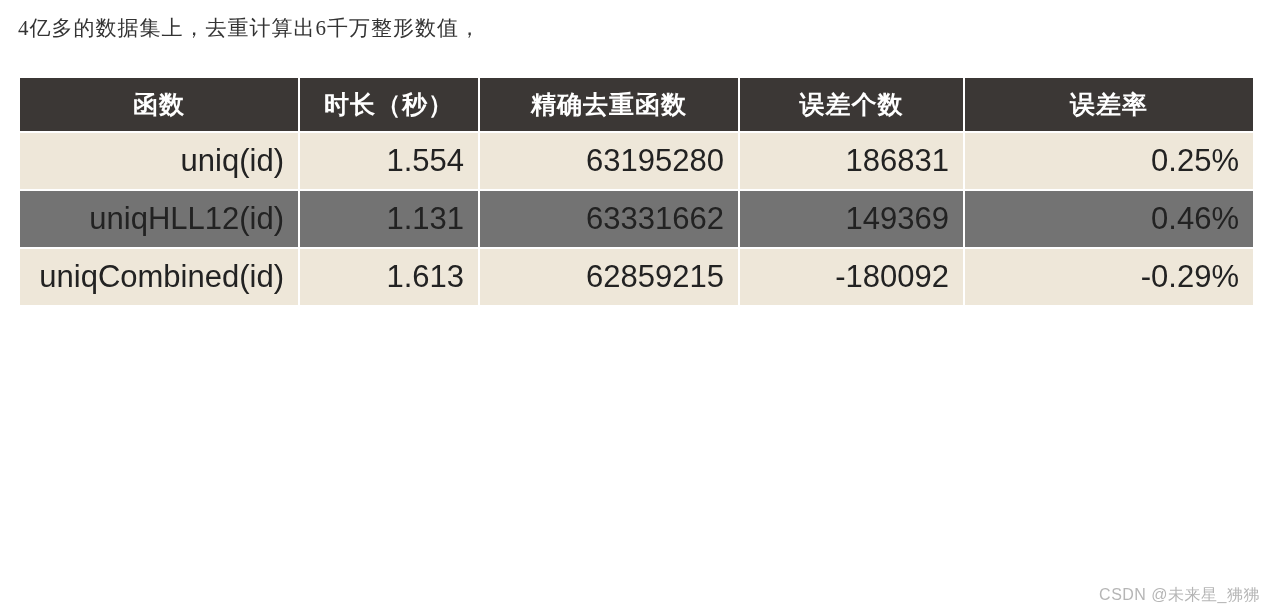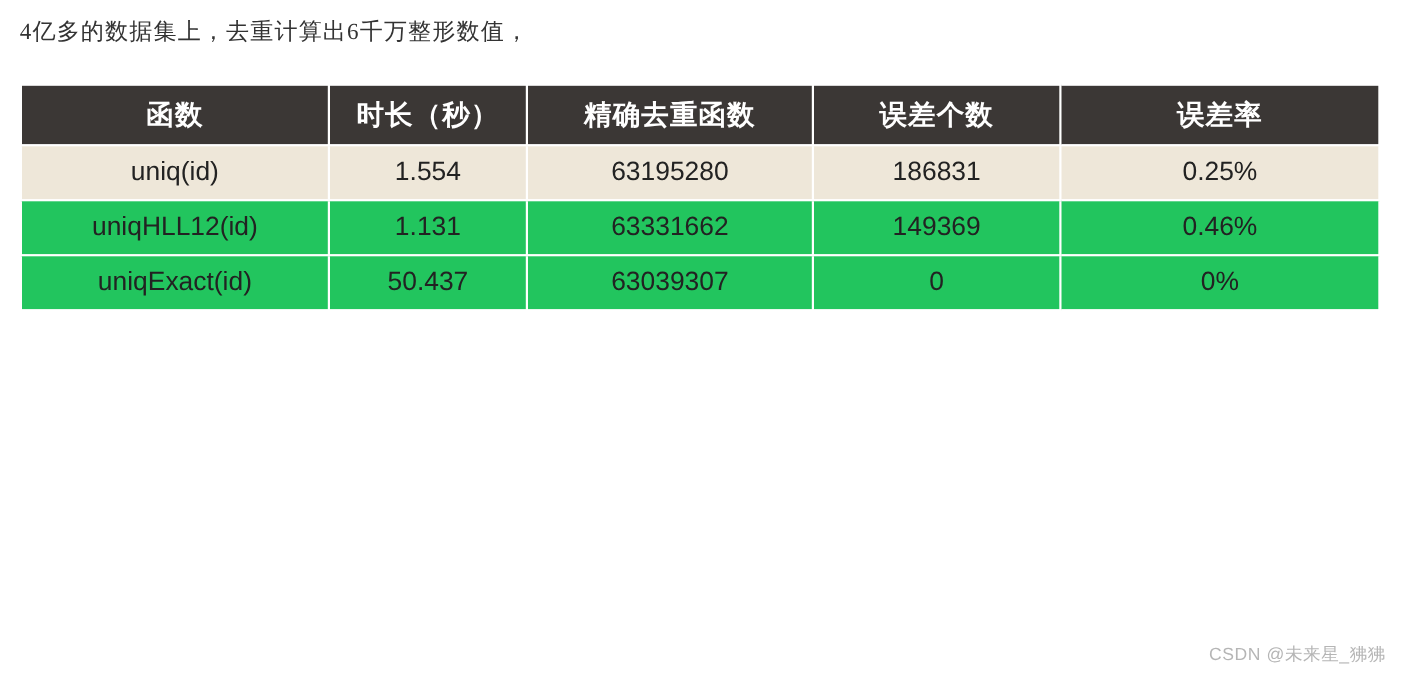--- a/index.html
+++ b/index.html
@@ -32,28 +32,28 @@
     background: #3b3735;
     color: #ffffff;
     font-size: 25px;
     font-weight: 700;
     text-align: center;
     padding: 10px 8px;
     border: 2px solid #ffffff;
     letter-spacing: 1px;
   }
   tbody td {
-    font-size: 24px;
+    font-size: 31px;
     color: #222;
     padding: 10px 14px;
     border: 2px solid #ffffff;
-    text-align: center;
+    text-align: right;
   }
   tbody tr.beige td { background: #eee7d9; }
-  tbody tr.white td { background: #22c55e; }
+  tbody tr.white td { background: #737373; }
   col.c1 { width: 280px; }
   col.c2 { width: 180px; }
   col.c3 { width: 260px; }
   col.c4 { width: 225px; }
   col.c5 { width: 290px; }
   .watermark {
     position: absolute;
     right: 20px;
     bottom: 6px;
     font-size: 16px;
@@ -94,25 +94,25 @@
         <td>186831</td>
         <td>0.25%</td>
       </tr>
       <tr class="white">
         <td>uniqHLL12(id)</td>
         <td>1.131</td>
         <td>63331662</td>
         <td>149369</td>
         <td>0.46%</td>
       </tr>
-      <tr class="white">
-        <td>uniqExact(id)</td>
-        <td>50.437</td>
-        <td>63039307</td>
-        <td>0</td>
-        <td>0%</td>
+      <tr class="beige">
+        <td>uniqCombined(id)</td>
+        <td>1.613</td>
+        <td>62859215</td>
+        <td>-180092</td>
+        <td>-0.29%</td>
       </tr>
     </tbody>
   </table>
 
 </div>
 
 <div class="watermark">CSDN @未来星_狒狒</div>
 
 </body></html>

